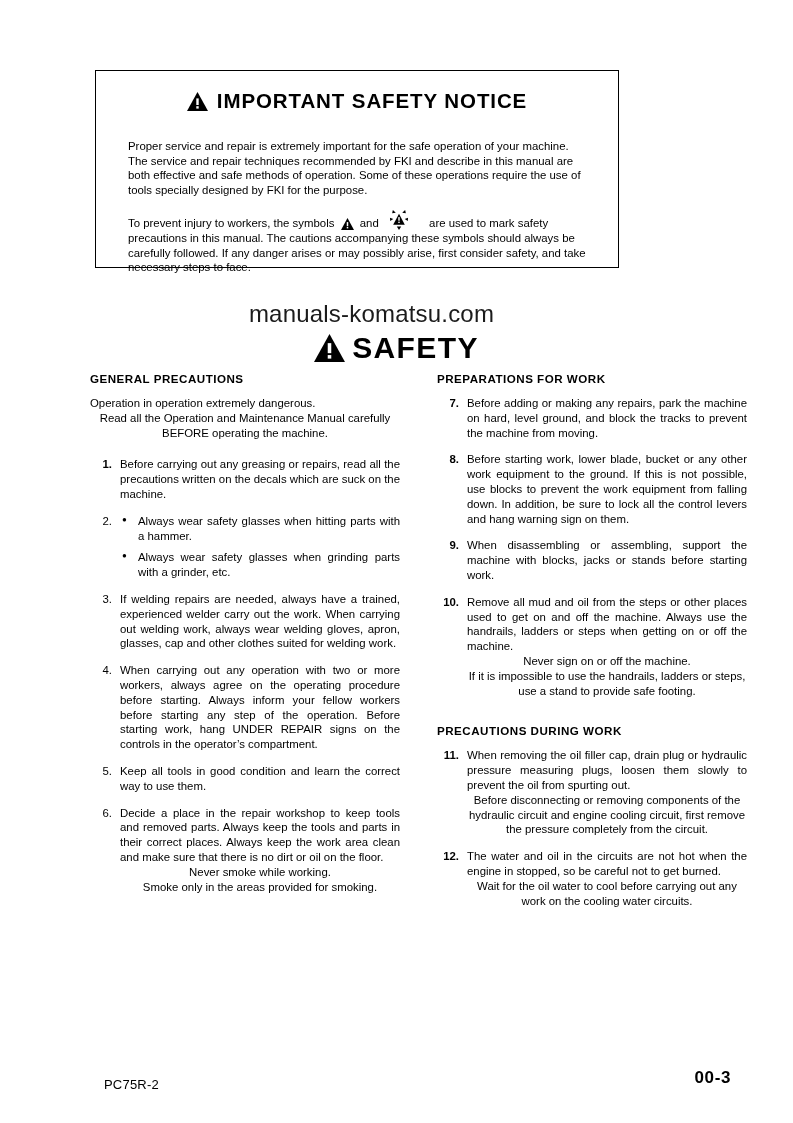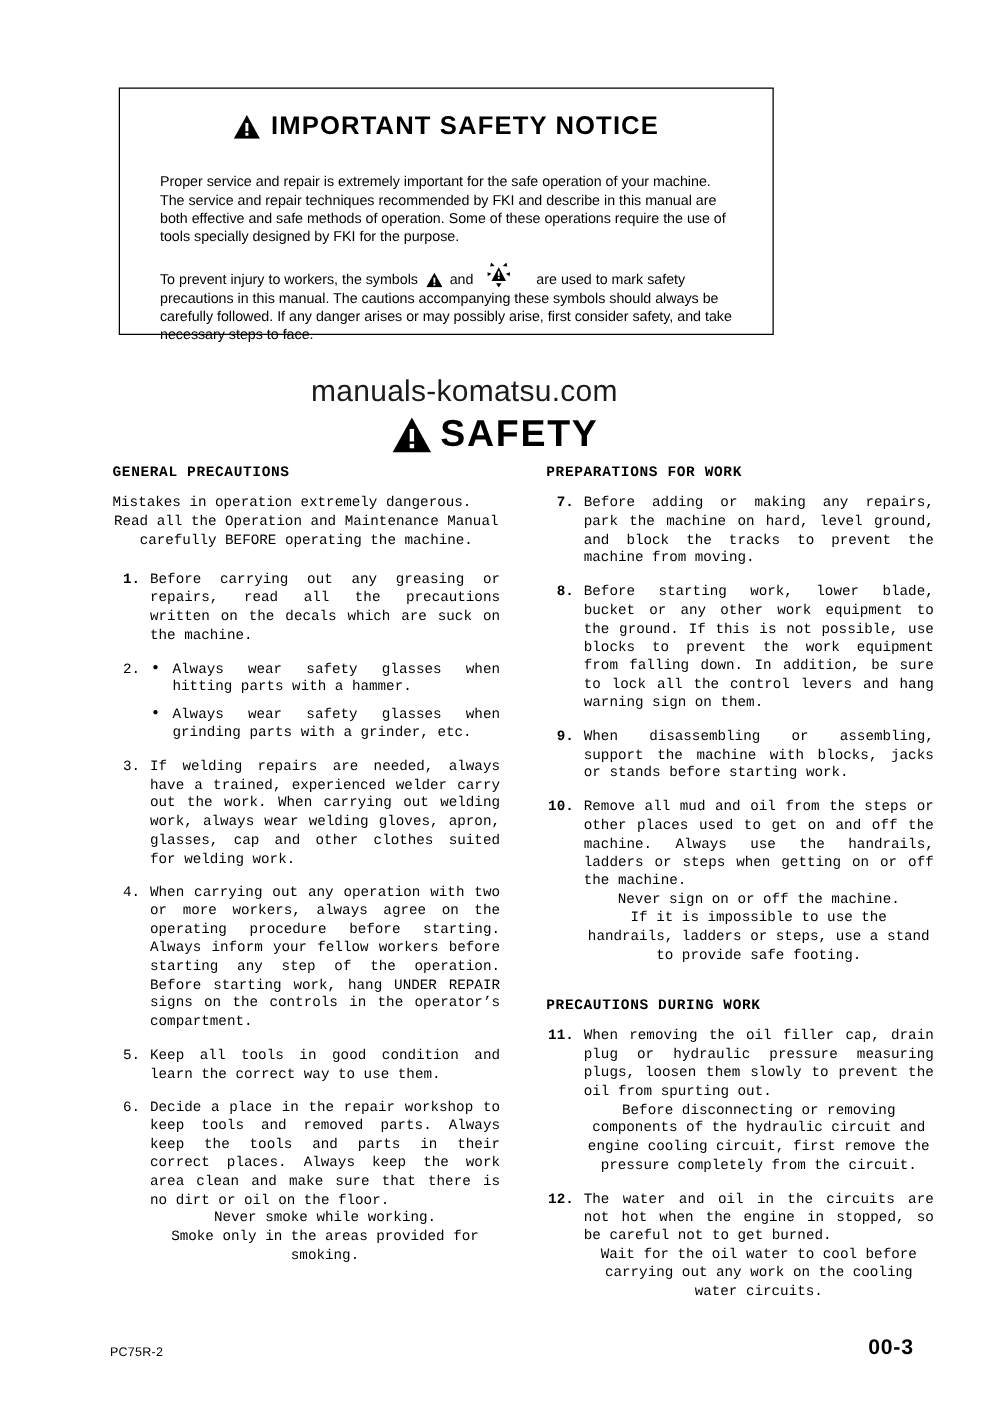--- a/index.html
+++ b/index.html
@@ -99,21 +99,20 @@
     position: absolute;
     left: 0;
     top: 372px;
     width: 793px;
     height: 640px;
   }
   .col {
     position: absolute;
     top: 0;
     width: 310px;
-    font-family: Liberation Mono, monospace;
   }
   .col-left  { left: 90px; }
   .col-right { left: 437px; }
 
   .sec-head {
     font-size: 11.6px;
     font-weight: bold;
     letter-spacing: 0.5px;
     margin: 0 0 11px 0;
   }
@@ -165,23 +164,23 @@
     content: "\25CF";
     position: absolute;
     left: 2px;
     top: -1px;
     font-size: 8px;
   }
 
   
   .footer-left {
     position: absolute;
-    left: 88px;
+    left: 104px;
     top: 1077px;
-    font-size: 10px;
+    font-size: 13px;
     letter-spacing: 0.2px;
   }
   .footer-right {
     position: absolute;
     right: 62px;
     top: 1068px;
     font-size: 17px;
     font-weight: bold;
     letter-spacing: 0.6px;
   }
@@ -249,21 +248,21 @@
     </span>
     <span class="word">SAFETY</span>
   </div>
 
   <div class="columns">
 
     <div class="col col-left">
       <h2 class="sec-head">GENERAL PRECAUTIONS</h2>
 
       <p class="intro">
-        <span class="itxt">Mistakes in operation extremely dangerous.</span>
+        <span class="itxt">Operation in operation extremely dangerous.</span>
         <span class="itxt">Read all the Operation and Maintenance Manual carefully BEFORE operating the machine.</span>
       </p>
 
       <ol class="items">
         <li>
           <span class="num bold">1.</span>
           <span class="itxt">Before carrying out any greasing or repairs, read all the precautions written on the decals which are suck on the machine.</span>
         </li>
         <li>
           <span class="num">2.</span>

